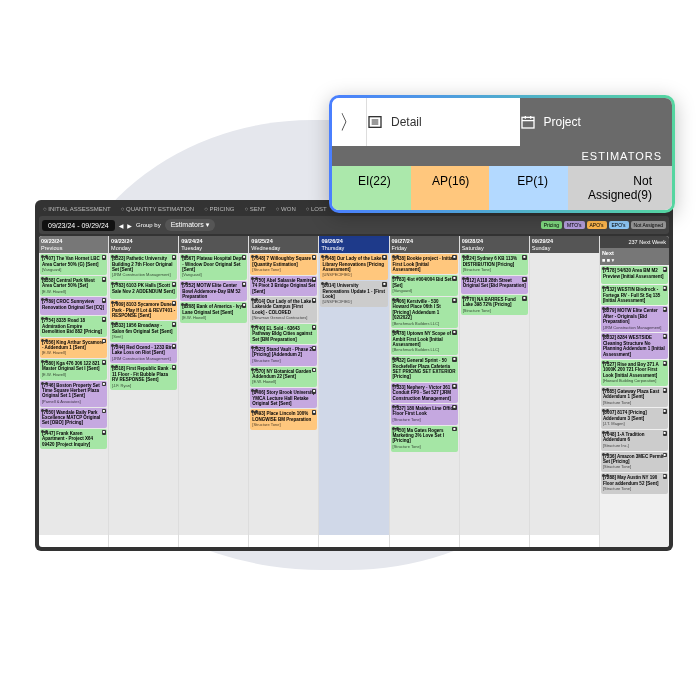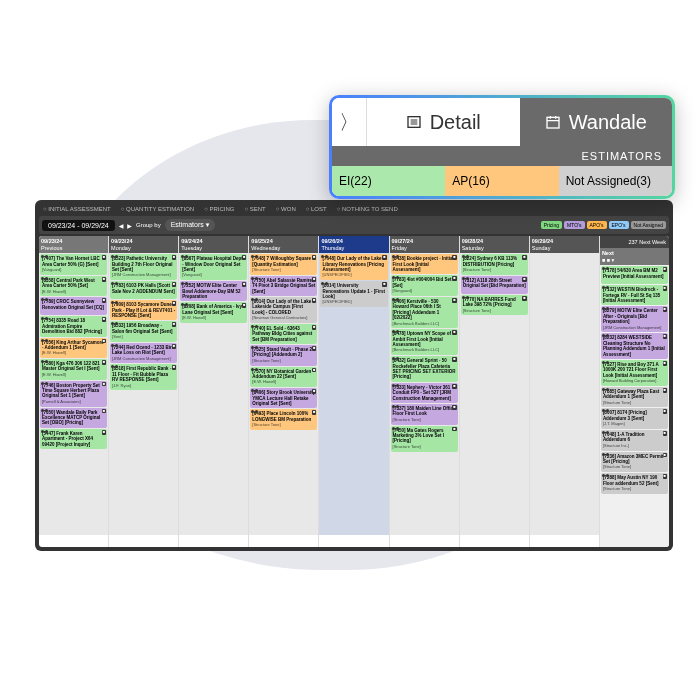--- a/index.html
+++ b/index.html
@@ -26,27 +26,27 @@
 .card{padding:2px;border-radius:2px;font-size:4.5px;line-height:1.2;color:#000;position:relative;min-height:14px}
 .card.g{background:#a5e6a5}.card.p{background:#c5a8e0}.card.o{background:#ffc77d}.card.gr{background:#ccc}
 .card .t{font-weight:bold;display:block}
 .card .s{font-size:4px;opacity:0.7}
 .dots{position:absolute;top:1px;left:1px;display:flex;gap:1px}
 .dot{width:3px;height:3px;border-radius:50%;background:#333}
 .badge2{position:absolute;top:1px;right:1px;background:#333;color:#fff;font-size:4px;padding:0 1px;border-radius:1px}
 .nexthead{background:#444;color:#fff;padding:3px;font-size:5.5px;text-align:right}
 .popup{position:absolute;top:95px;right:25px;width:340px;z-index:2;border-radius:10px;overflow:hidden;box-shadow:0 4px 20px rgba(0,0,0,0.25);border:3px solid transparent;background:linear-gradient(#fff,#fff) padding-box,linear-gradient(90deg,#4a7fff,#55d6a0) border-box}
 .prow{display:flex;height:48px}
-.pcell{flex:1;display:flex;align-items:center;justify-content:center;gap:8px;font-size:20px}
+.pcell{flex:1;display:flex;align-items:center;gap:8px;font-size:12px}
 .pcell.det{background:#fff;color:#333}
 .pcell.cal{background:#6a6a6a;color:#fff}
 .arrow{width:34px;display:flex;align-items:center;justify-content:center;background:#fff;font-size:20px;color:#333;border-right:1px solid #ddd}
 .elab{background:#6a6a6a;color:#fff;text-align:right;padding:4px 10px;font-size:11px;letter-spacing:1px}
 .erow{display:flex}
-.echip{flex:1;padding:8px 7px;text-align:left;font-size:12px;color:#000}
+.echip{flex:1;padding:8px 20px;text-align:right;font-size:12px;color:#000}
 .echip.ei{background:#abe8ab}.echip.na{background:#c9a8e8}.echip.ap{background:#ffc77d}.echip.ep{background:#b3d9ff}.echip.un{background:#d0d0d0}
 .icon{width:16px;height:16px;display:inline-block}
 </style>
 </head>
 <body>
 
 <div class="blob"></div>
 
 <div class="panel">
   <div class="topbar" id="topbar">
@@ -356,22 +356,23 @@
         </svg>
       <span>Detail</span>
     </div>
     <div class="pcell cal">
       <svg class="icon" viewBox="0 0 24 24">
           <rect x="3" y="5" width="18" height="16" fill="none" stroke="#fff" stroke-width="2"></rect>
           <line x1="3" y1="10" x2="21" y2="10" stroke="#fff" stroke-width="2"></line>
           <line x1="8" y1="3" x2="8" y2="7" stroke="#fff" stroke-width="2"></line>
           <line x1="16" y1="3" x2="16" y2="7" stroke="#fff" stroke-width="2"></line>
         </svg>
-      <span>Wandale</span>
+      <span>Project</span>
     </div>
   </div>
   <div class="elab">ESTIMATORS</div>
   <div class="erow" id="chips">
       <div class="echip ei">EI(22)</div>
       <div class="echip ap">AP(16)</div>
-      <div class="echip un">Not Assigned(3)</div>
+      <div class="echip ep">EP(1)</div>
+      <div class="echip un">Not Assigned(9)</div>
     </div>
 </div>
 
 </body></html>

